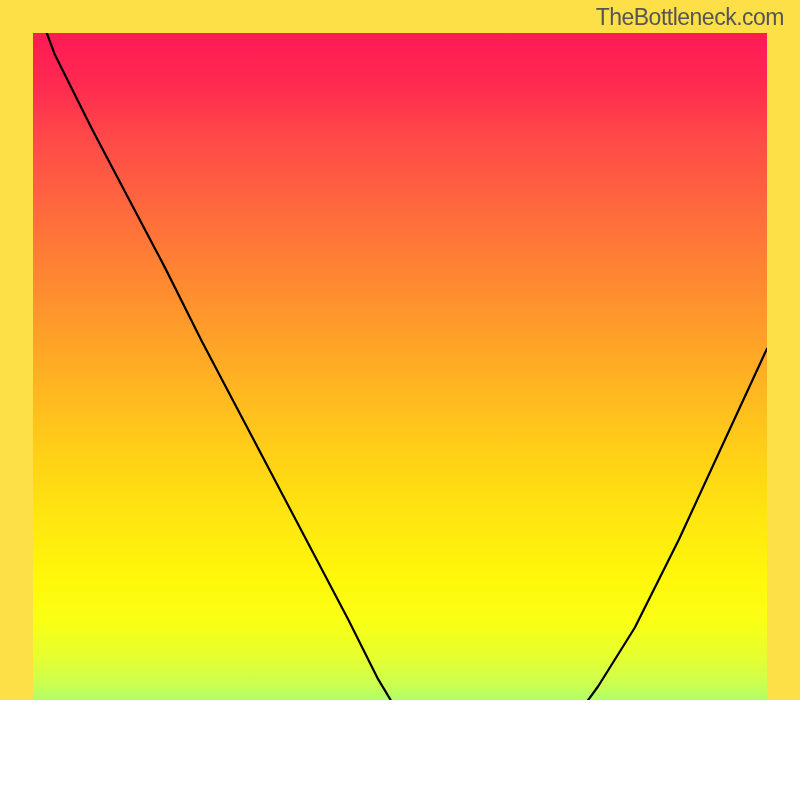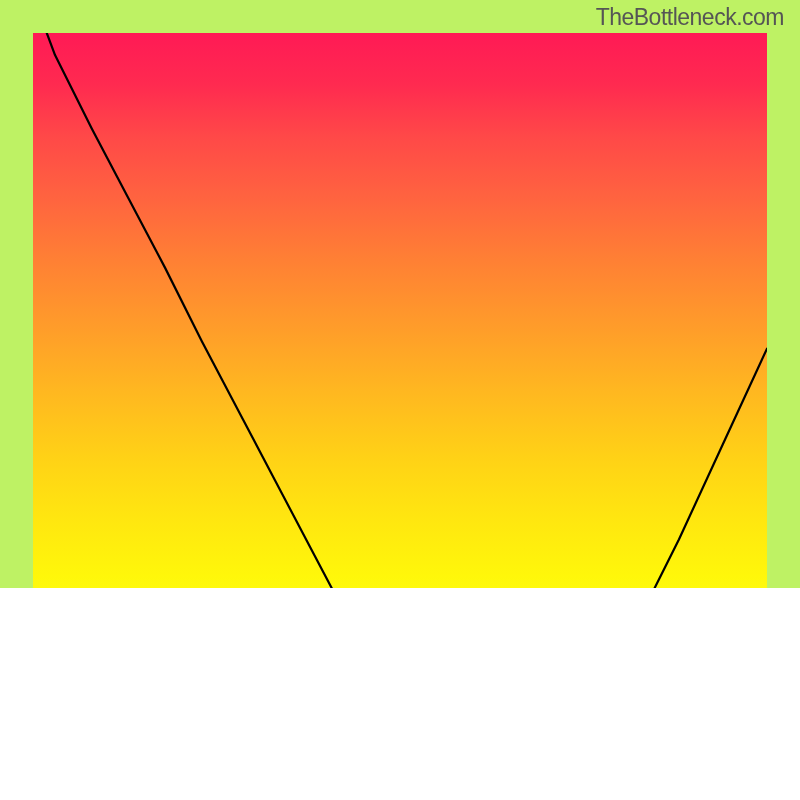--- a/index.html
+++ b/index.html
@@ -2,23 +2,23 @@
 <html><head>
 <meta charset="utf-8">
 <style>
   body {
     margin: 0;
     padding: 0;
     background: #fff;
   }
   .container {
     width: 800px;
-    height: 588px;
+    height: 700px;
     position: relative;
-    background: #bef264;
+    background: #fde047;
   }
   .watermark {
     position: absolute;
     top: 4px;
     right: 16px;
     color: #555;
     font-family: Arial, sans-serif;
     font-size: 23px;
     font-weight: 500;
     letter-spacing: -0.5px;

